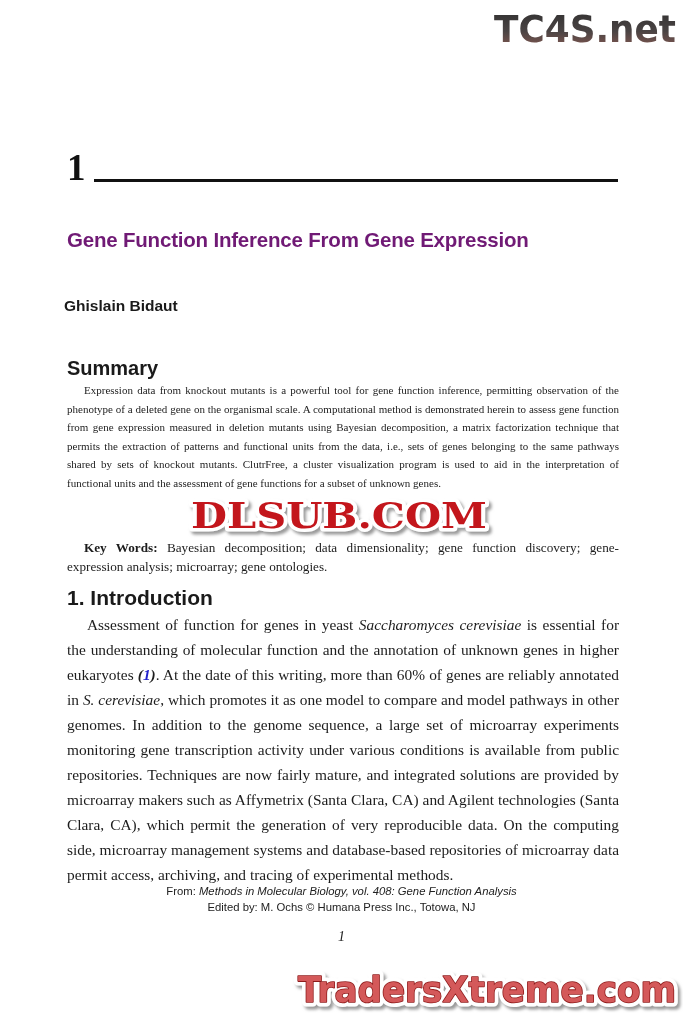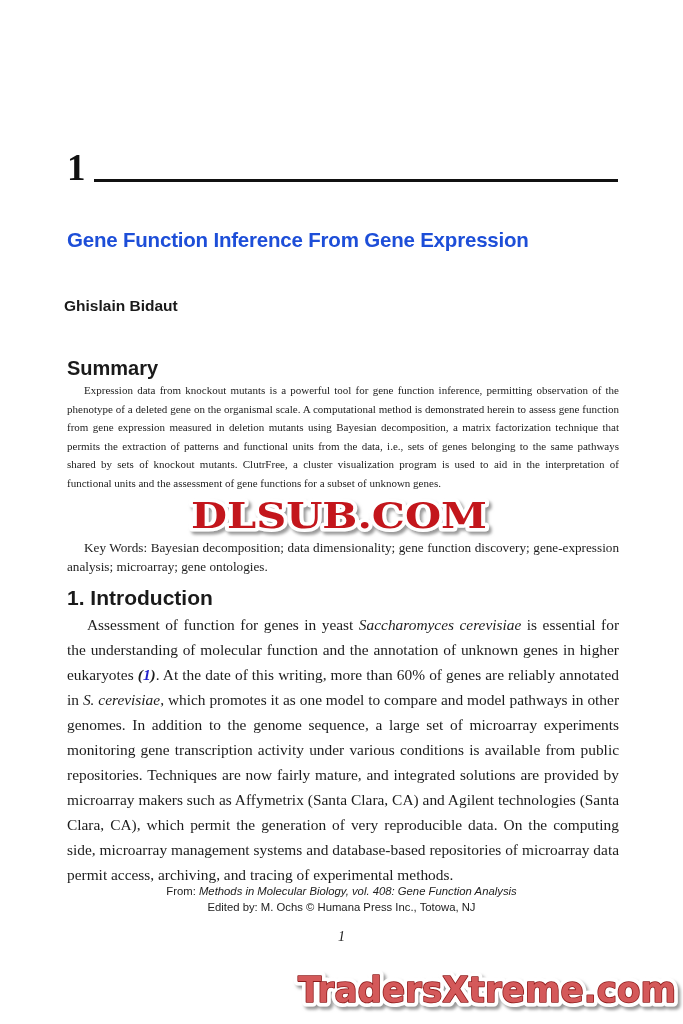--- a/index.html
+++ b/index.html
@@ -10,35 +10,35 @@
   .wm-top{position:absolute;top:4px;right:4px;}
 
   
   .chapter-head{position:absolute;top:148px;left:67px;width:551px;display:flex;align-items:flex-end;}
   .chapter-num{font-family:"Liberation Serif", serif;font-weight:bold;font-size:37px;line-height:40px;color:#111;}
   .chapter-rule{flex:1;border-bottom:3px solid #111;margin:0 0 6px 8px;}
 
   
   .title{position:absolute;top:227px;left:67px;width:560px;
          font-family:"Liberation Sans", sans-serif;font-weight:bold;font-size:20.5px;
-         line-height:26px;color:#1d4ed8;letter-spacing:-0.2px;}
+         line-height:26px;color:#701a75;letter-spacing:-0.2px;}
   .title span{display:block;}
   .author{position:absolute;top:297px;left:64px;
           font-family:"Liberation Sans", sans-serif;font-weight:bold;font-size:15.5px;color:#1a1a1a;}
 
   
   .summary-heading{position:absolute;top:357px;left:67px;
           font-family:"Liberation Sans", sans-serif;font-weight:bold;font-size:20px;color:#1a1a1a;}
   .summary-text{position:absolute;top:381px;left:67px;width:552px;
           font-size:11px;line-height:18.6px;text-align:justify;text-indent:17px;}
 
   
   .keywords{position:absolute;top:539px;left:67px;width:552px;
           font-size:13.2px;line-height:18.6px;text-align:justify;text-indent:17px;}
-  .keywords .kw-label{font-weight:normal;margin-top:28px;}
+  .keywords .kw-label{font-weight:bold;margin-top:28px;}
 
   
   .intro-heading{position:absolute;top:586px;left:67px;
           font-family:"Liberation Sans", sans-serif;font-weight:bold;font-size:21px;color:#1a1a1a;}
   .intro-text{position:absolute;top:612px;left:67px;width:552px;
           font-size:15.4px;line-height:25px;text-align:justify;text-indent:20px;}
   .seg-normal{font-style:normal;}
   .seg-italic{font-style:italic;}
   .seg-bolditalic{font-style:italic;font-weight:bold;}
   .seg-ref{font-style:italic;font-weight:bold;color:#2222cc;}
@@ -53,20 +53,32 @@
 
   
   .wm-mid{position:absolute;top:484px;left:183px;z-index:5;}
   .wm-bottom{position:absolute;top:958px;left:290px;z-index:5;}
 </style>
 </head>
 <body>
 
 <div class="page">
 
+  <div class="wm-top">
+    <svg width="188" height="48">
+      <defs>
+        <linearGradient id="gTop" x1="0" y1="0" x2="0" y2="1">
+          <stop offset="0" stop-color="#2e2e2e"></stop>
+          <stop offset="0.55" stop-color="#4a4444"></stop>
+          <stop offset="1" stop-color="#8a5a52"></stop>
+        </linearGradient>
+      </defs>
+      <text x="94" y="38" text-anchor="middle" font-family="'DejaVu Sans', sans-serif" font-weight="bold" font-size="38" textLength="182" lengthAdjust="spacingAndGlyphs" fill="url(#gTop)">TC4S.net</text>
+    </svg>
+  </div>
 
   <div class="chapter-head">
     <span class="chapter-num">1</span>
     <span class="chapter-rule"></span>
   </div>
 
   <h1 class="title" style="margin:0;">
     <span>Gene Function Inference From Gene Expression</span>
   </h1>
 

